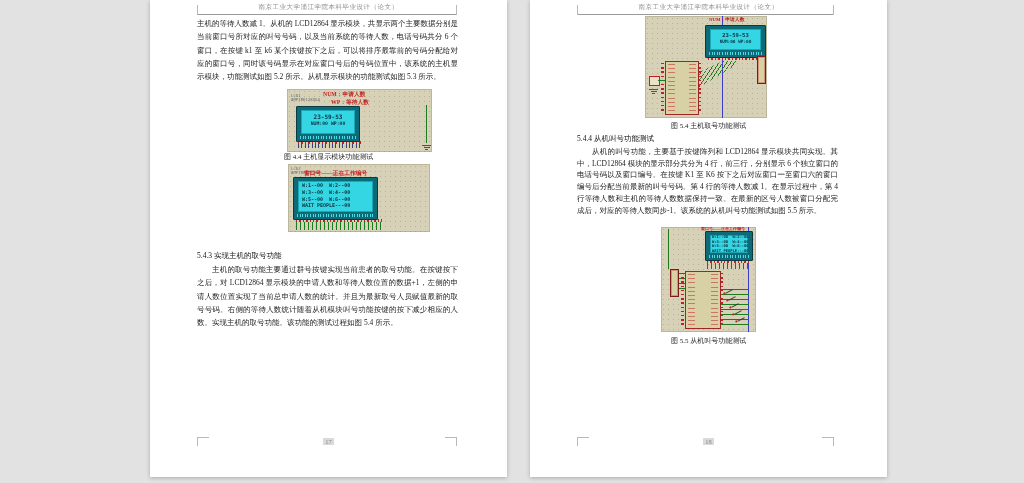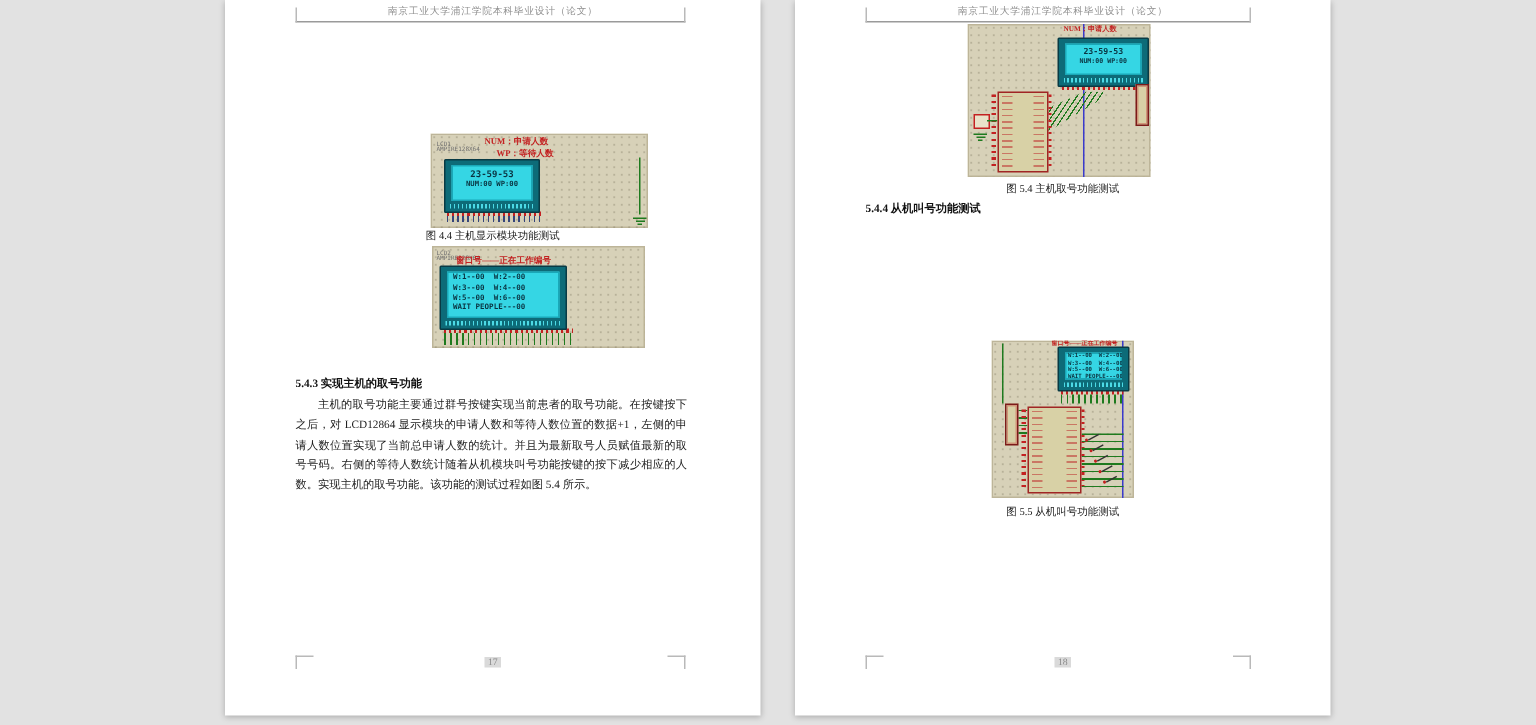--- a/index.html
+++ b/index.html
@@ -17,21 +17,21 @@
     font-size:6.5px;color:#8f8f8f;letter-spacing:.5px;white-space:nowrap;
   }
   .hdr-rule{position:absolute;top:14px;height:1px;background:#9a9a9a;}
   .tick{position:absolute;background:#b9b9b9;}
   .para{
     position:absolute;font-size:7.5px;line-height:13.35px;color:#1c1c1c;
     text-align:justify;width:261px;left:47px;
   }
   .indent{text-indent:2em;}
   .sec-heading{
-    position:absolute;left:47px;font-size:7.5px;font-weight:bold;color:#111;white-space:nowrap;
+    position:absolute;left:47px;font-size:7.5px;font-weight:normal;color:#111;white-space:nowrap;
   }
   .caption{
     position:absolute;left:0;right:0;text-align:center;font-size:7px;color:#222;white-space:nowrap;
   }
   .pagenum{
     position:absolute;left:0;right:0;text-align:center;font-size:6.5px;color:#8a8a8a;
   }
   .pagenum span{background:#dadada;padding:0 2px;}
   
   .sim{
@@ -74,20 +74,21 @@
 </style>
 </head>
 <body>
 
 <div class="page" style="left:150px;">
   <div class="hdr">南京工业大学浦江学院本科毕业设计（论文）</div>
   <div class="hdr-rule" style="left:47px;width:260px;"></div>
   <div class="tick" style="left:47px;top:5px;width:1px;height:10px;"></div>
   <div class="tick" style="left:306px;top:5px;width:1px;height:10px;"></div>
 
+  <div class="para" style="top:17px;">主机的等待人数减 1。从机的 LCD12864 显示模块，共显示两个主要数据分别是当前窗口号所对应的叫号号码，以及当前系统的等待人数，电话号码共分 6 个窗口，在按键 k1 至 k6 某个按键按下之后，可以将排序最靠前的号码分配给对应的窗口号，同时该号码显示在对应窗口号后的号码位置中，该系统的主机显示模块，功能测试如图 5.2 所示。从机显示模块的功能测试如图 5.3 所示。</div>
 
   <div class="sim" style="left:137px;top:89px;width:145px;height:63px;">
     <div class="ref-label" style="left:4px;top:5px;"><span>LCD1</span><br><span>AMPIRE128X64</span></div>
     <div class="anno-red" style="left:36px;top:3px;">NUM：申请人数</div>
     <div class="anno-red" style="left:44px;top:11px;">WP：等待人数</div>
     <div class="lcd-frame" style="left:9px;top:17px;width:62px;height:34px;">
       <div class="lcd-screen">
         <div style="font-size:6px;line-height:9px;margin-top:2px;">23-59-53</div>
         <div style="font-size:4.8px;line-height:6px;">NUM:00  WP:00</div>
       </div>
@@ -159,20 +160,21 @@
     <div class="gnd" style="position:absolute;left:4px;top:72px;width:9px;">
         <i style="width:9px"></i>
         <i style="width:6px"></i>
         <i style="width:3px"></i>
       </div>
     <div class="conn" style="left:112px;top:40px;width:7px;height:26px;"></div>
   </div>
   <div class="caption" style="top:121px;">图 5.4 主机取号功能测试</div>
 
   <div class="sec-heading" style="top:134px;">5.4.4 从机叫号功能测试</div>
+  <div class="para indent" style="top:146px;line-height:11.7px;">从机的叫号功能，主要基于按键阵列和 LCD12864 显示模块共同实现。其中，LCD12864 模块的显示部分共分为 4 行，前三行，分别显示 6 个独立窗口的电话号码以及窗口编号。在按键 K1 至 K6 按下之后对应窗口一至窗口六的窗口编号后分配当前最新的叫号号码。第 4 行的等待人数减 1。在显示过程中，第 4 行等待人数和主机的等待人数数据保持一致。在最新的区号人数被窗口分配完成后，对应的等待人数同步-1。该系统的从机叫号功能测试如图 5.5 所示。</div>
 
   <div class="sim" style="left:131px;top:227px;width:95px;height:105px;">
     <div class="vline v-blue" style="left:87px;top:0;height:105px;"></div>
     <div class="vline v-green" style="left:7px;top:2px;height:40px;"></div>
     <div class="anno-red" style="left:40px;top:0;transform:scale(.5);">窗口号——正在工作编号</div>
     <div class="lcd-frame" style="left:44px;top:4px;width:46px;height:28px;">
       <div class="lcd-screen" style="text-align:left;padding-left:2px;">
         <div style="font-size:3.8px;line-height:4.6px;white-space:pre;">W:1--00  W:2--00</div>
         <div style="font-size:3.8px;line-height:4.6px;white-space:pre;">W:3--00  W:4--00</div>
         <div style="font-size:3.8px;line-height:4.6px;white-space:pre;">W:5--00  W:6--00</div>

